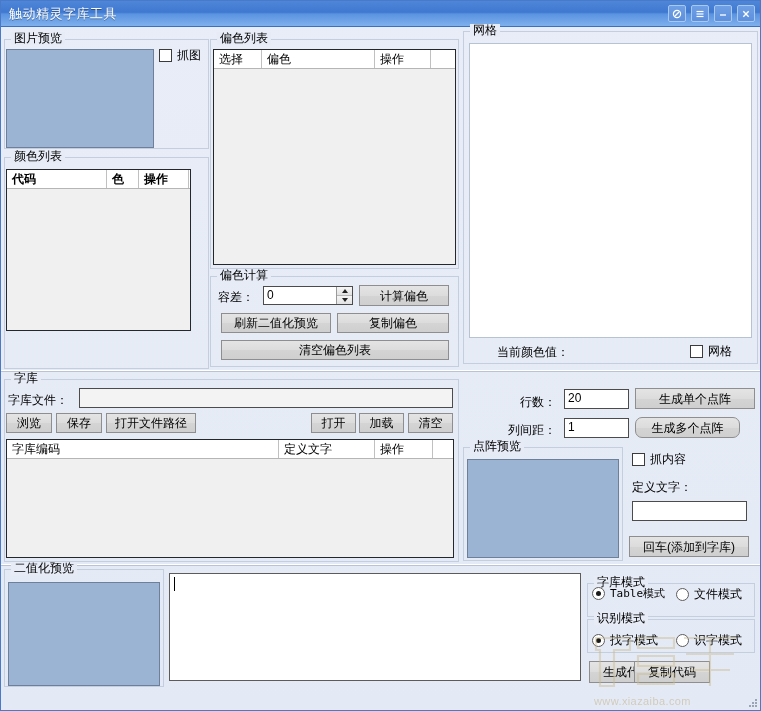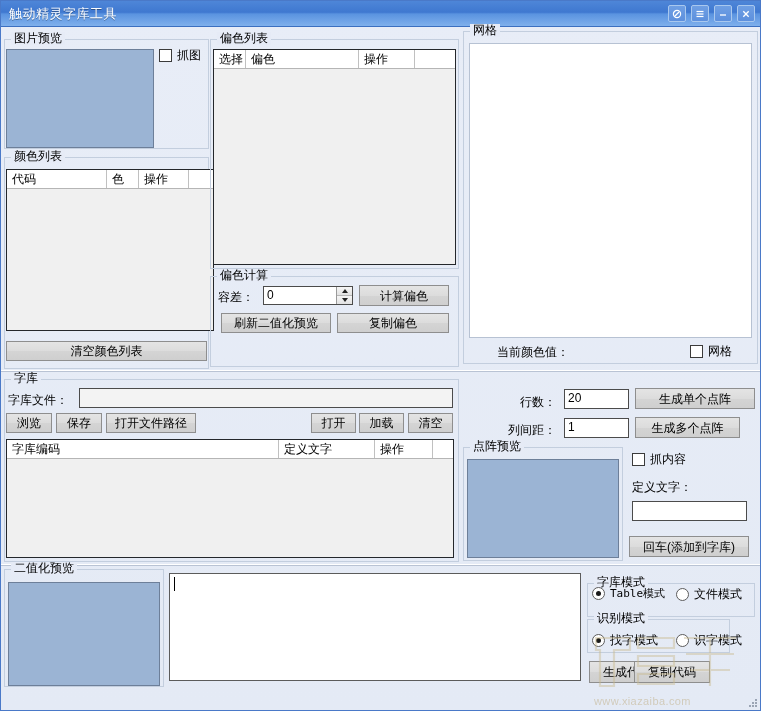--- a/index.html
+++ b/index.html
@@ -232,36 +232,35 @@
   </div>
   <div class="preview-box" style="left:5px; top:48px; width:148px; height:99px;"></div>
   <div class="chk" style="left:158px; top:46px;">
     <span class="box"></span>
     <span>抓图</span>
   </div>
 
   <div class="group" style="left:3px; top:156px; width:205px; height:212px;">
     <span class="glabel">颜色列表</span>
   </div>
-  <div class="listview" style="left:5px; top:168px; width:208px; height:162px;">
+  <div class="listview" style="left:5px; top:168px; width:185px; height:162px;font-weight:bold;">
     <div class="lv-head">
       <div class="th" style="width:100px;">代码</div>
       <div class="th" style="width:32px;">色</div>
       <div class="th" style="width:50px;">操作</div>
     </div>
     <div class="lv-body"></div>
   </div>
-  <div class="btn" style="left:5px; top:340px; width:201px; height:20px;">清空颜色列表</div>
 
   <div class="group" style="left:209px; top:38px; width:249px; height:230px;">
     <span class="glabel">偏色列表</span>
   </div>
   <div class="listview" style="left:212px; top:48px; width:243px; height:216px;">
     <div class="lv-head">
-      <div class="th" style="width:32px;">选择</div>
+      <div class="th" style="width:48px;">选择</div>
       <div class="th" style="width:113px;">偏色</div>
       <div class="th" style="width:56px;">操作</div>
     </div>
     <div class="lv-body"></div>
   </div>
 
   <div class="group" style="left:209px; top:275px; width:249px; height:91px;">
     <span class="glabel">偏色计算</span>
   </div>
   <div class="label" style="left:217px; top:288px;">容差：</div>
@@ -272,20 +271,21 @@
           <span class="arrow-up"></span>
         </div>
       <div>
           <span class="arrow-dn"></span>
         </div>
     </div>
   </div>
   <div class="btn" style="left:358px; top:284px; width:90px; height:21px;">计算偏色</div>
   <div class="btn" style="left:220px; top:312px; width:110px; height:20px;">刷新二值化预览</div>
   <div class="btn" style="left:336px; top:312px; width:112px; height:20px;">复制偏色</div>
+  <div class="btn" style="left:220px; top:339px; width:228px; height:20px;">清空偏色列表</div>
 
   <div class="group" style="left:462px; top:30px; width:295px; height:333px;">
     <span class="glabel">网格</span>
   </div>
   <div class="whitepanel" style="left:468px; top:42px; width:283px; height:295px;"></div>
   <div class="label" style="left:496px; top:343px;">
     <span>当前颜色值：</span><span></span>
   </div>
   <div class="chk" style="left:689px; top:342px;">
     <span class="box"></span>
@@ -315,21 +315,21 @@
     </div>
     <div class="lv-body"></div>
   </div>
 
   <div class="label" style="left:519px; top:393px;">行数：</div>
   <div class="tinput white" style="left:563px; top:388px; width:65px; height:20px;">20</div>
   <div class="btn" style="left:634px; top:387px; width:120px; height:21px;">生成单个点阵</div>
 
   <div class="label" style="left:507px; top:421px;">列间距：</div>
   <div class="tinput white" style="left:563px; top:417px; width:65px; height:20px;">1</div>
-  <div class="btn" style="left:634px; top:416px; width:105px; height:21px;">生成多个点阵</div>
+  <div class="btn" style="left:634px; top:416px; width:105px; height:21px;border-radius:7px;">生成多个点阵</div>
 
   <div class="group" style="left:462px; top:446px; width:160px; height:114px;">
     <span class="glabel">点阵预览</span>
   </div>
   <div class="preview-box" style="left:466px; top:458px; width:152px; height:99px;"></div>
 
   <div class="chk" style="left:631px; top:450px;">
     <span class="box"></span>
     <span>抓内容</span>
   </div>
@@ -354,21 +354,21 @@
   </div>
   <div class="rad on" style="left:591px; top:585px;">
     <span class="circ"></span>
     <span class="rlabel mono">Table模式</span>
   </div>
   <div class="rad" style="left:675px; top:585px;">
     <span class="circ"></span>
     <span class="rlabel">文件模式</span>
   </div>
 
-  <div class="group" style="left:586px; top:618px; width:143px; height:34px;">
+  <div class="group" style="left:586px; top:618px; width:168px; height:34px;">
     <span class="glabel">识别模式</span>
   </div>
   <div class="rad on" style="left:591px; top:631px;">
     <span class="circ"></span>
     <span class="rlabel">找字模式</span>
   </div>
   <div class="rad" style="left:675px; top:631px;">
     <span class="circ"></span>
     <span class="rlabel">识字模式</span>
   </div>

